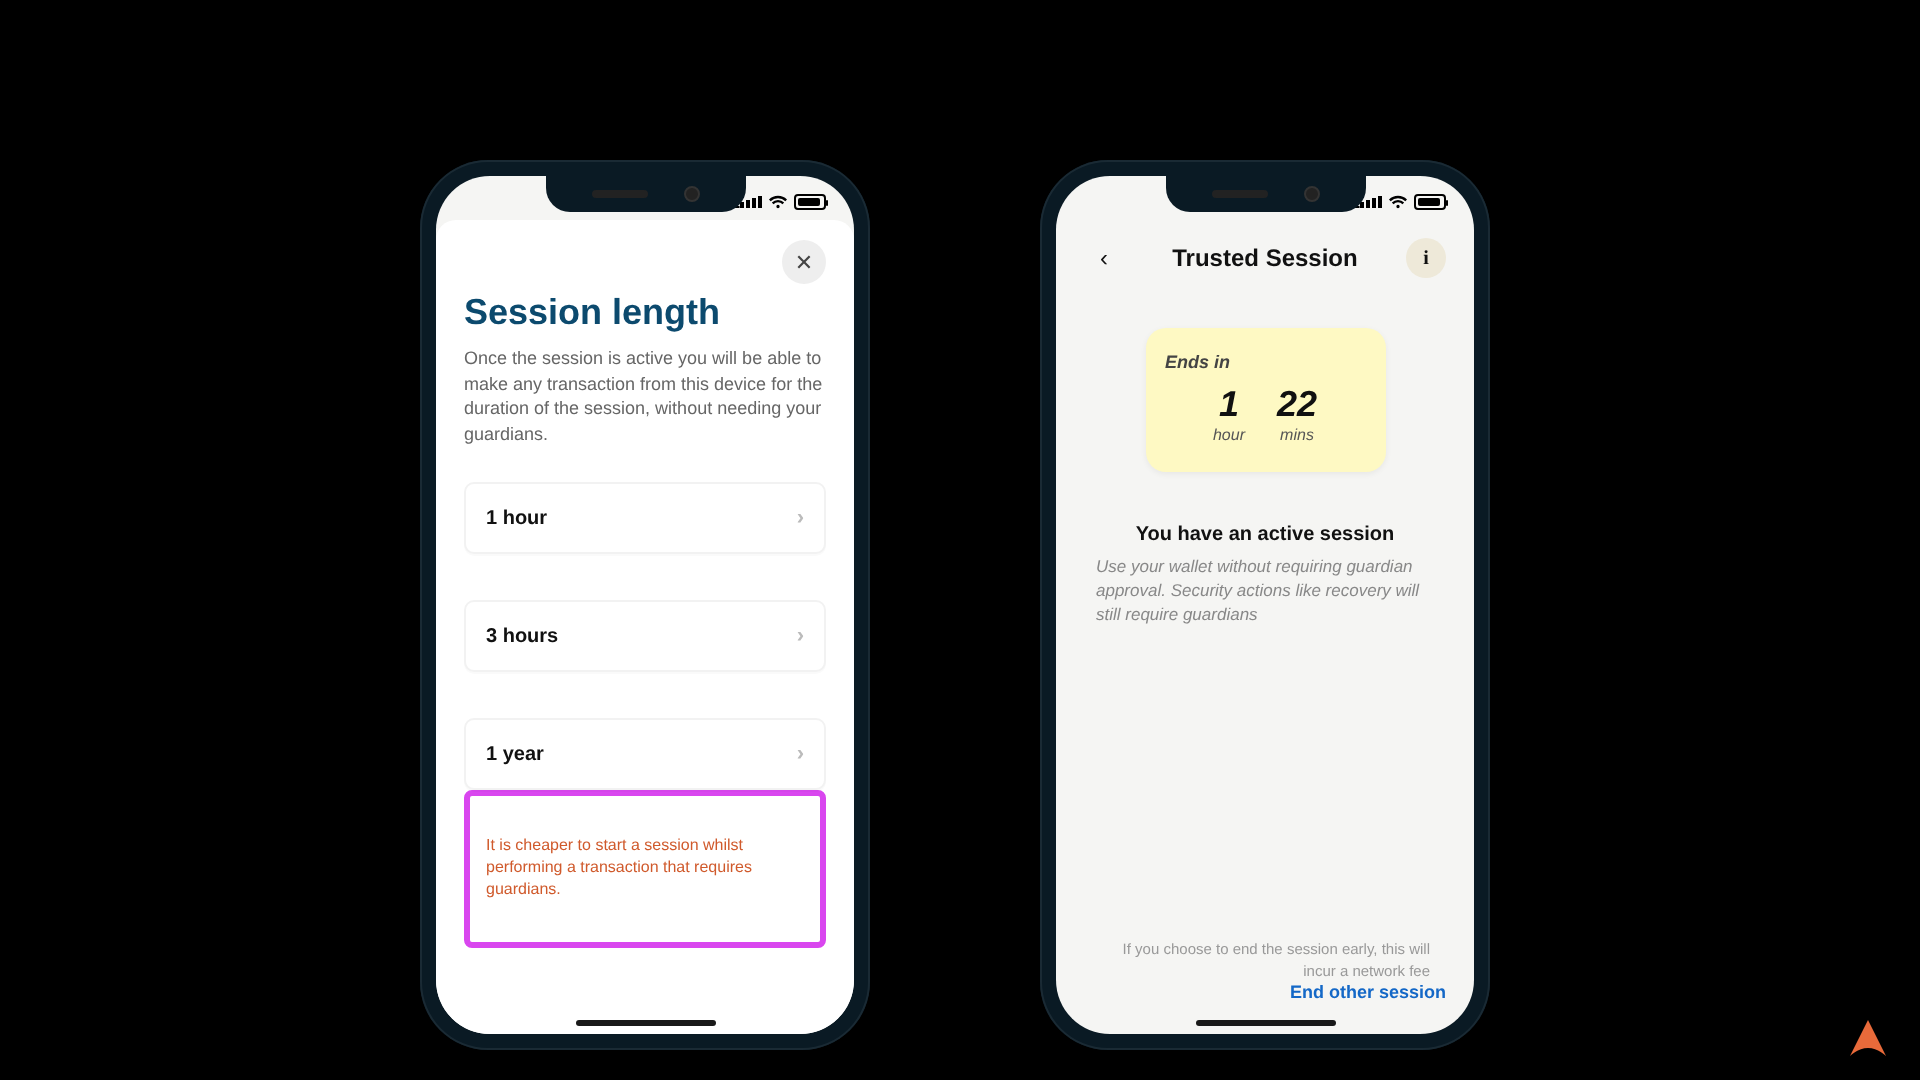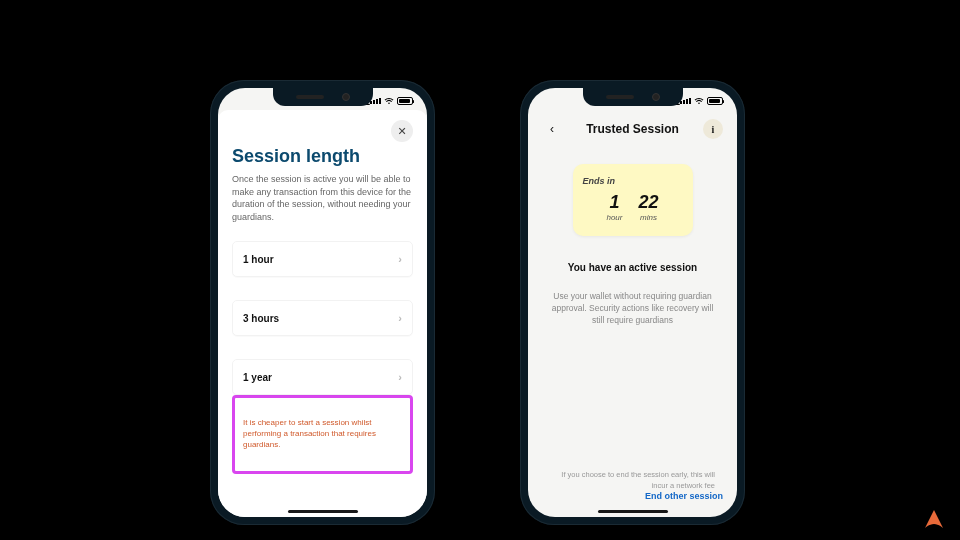--- a/index.html
+++ b/index.html
@@ -107,21 +107,21 @@
     margin:22px auto 0; width:120px; background:#fef9c3; border-radius:10px;
     box-shadow:0 1px 3px rgba(0,0,0,.06); padding:12px 10px 14px; text-align:left;font-style:italic;
   }
   .timer-label{ font-size:9px; color:#444; font-weight:600;}
   .timer-row{ display:flex; justify-content:center; gap:16px; margin-top:6px;}
   .timer-col{ display:flex; flex-direction:column; align-items:center;}
   .timer-num{ font-size:18px; font-weight:600; color:#111;}
   .timer-unit{ font-size:8px; color:#555; margin-top:0px;}
 
   .active-head{ text-align:center; font-size:10px; font-weight:700; margin-top:26px; color:#111;}
-  .active-desc{ text-align:center; font-size:8.5px; color:#888; margin-top:18px; line-height:1.4; padding:0 6px;}
+  .active-desc{ font-size:8.5px; color:#888; margin-top:5px; line-height:1.4; padding:0 6px;font-style:italic;}
 
   .end-block{ position:absolute; left:14px; right:14px; bottom:16px; text-align:right;}
   .end-note{ font-size:7.5px; color:#999; line-height:1.4; padding:0 8px;}
   .end-link{ margin-top:0; font-size:9px; font-weight:700; color:#1468c7; cursor:pointer;}
 
   
   .brand {
     position:absolute; right:14px; bottom:10px; width:24px; height:22px;
   }
 </style>

